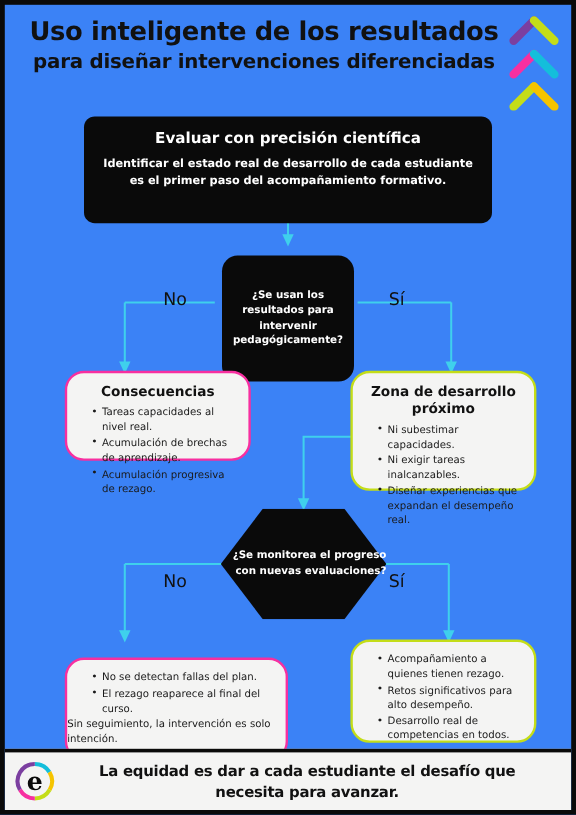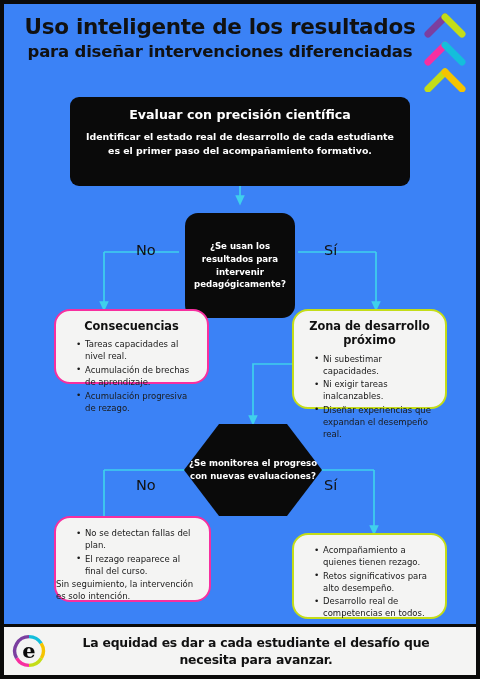--- a/index.html
+++ b/index.html
@@ -49,21 +49,21 @@
     background:#0a0a0a;border-radius:13px;color:#fff;
     display:flex;align-items:center;justify-content:center;
     text-align:center;padding:6px 8px;
   }
   .decision-rect .t{font-size:8.6px;font-weight:bold;line-height:1.5;}
 
   .hexwrap{position:absolute;}
   .hexwrap .hexlabel{
     position:absolute;left:0;top:0;width:100%;height:100%;
     display:flex;align-items:center;justify-content:center;
-    color:#fff;text-align:center;
+    color:#fff;text-align:right;
   }
   .hexwrap .hexlabel span{font-size:8.6px;font-weight:bold;line-height:1.5;}
 
   .card{
     background:#f4f4f3;border-radius:16px;border:2px solid #000;
     padding:8px 10px 9px;box-sizing:border-box;
   }
   .card.pink{border-color:#f72fa0;}
   .card.lime{border-color:#c4dd18;}
   .card .ch{
@@ -180,21 +180,21 @@
     <svg width="138" height="92" viewBox="0 0 138 92">
       <polygon points="35,0 103,0 138,46 103,92 35,92 0,46" fill="#0a0a0a"></polygon>
     </svg>
     <div class="hexlabel">
       <span>¿Se monitorea el progreso con nuevas evaluaciones?</span>
     </div>
   </div>
   <div class="branch-label" style="left:132px;top:473px;">No</div>
   <div class="branch-label" style="left:320px;top:473px;">Sí</div>
 
-  <div class="node card pink" style="left:50px;top:512px;width:157px;height:86px;padding-top:9px;">
+  <div class="node card pink" style="left:50px;top:544px;width:186px;height:86px;padding-top:9px;">
     <ul>
       <li>No se detectan fallas del plan.</li>
       <li>El rezago reaparece al final del curso.</li>
     </ul>
     <div class="tail" style="margin-left:-10px;">Sin seguimiento, la intervención es solo intención.</div>
   </div>
 
   <div class="node card lime" style="left:288px;top:529px;width:155px;height:86px;padding-top:9px;">
     <ul>
       <li>Acompañamiento a quienes tienen rezago.</li>

